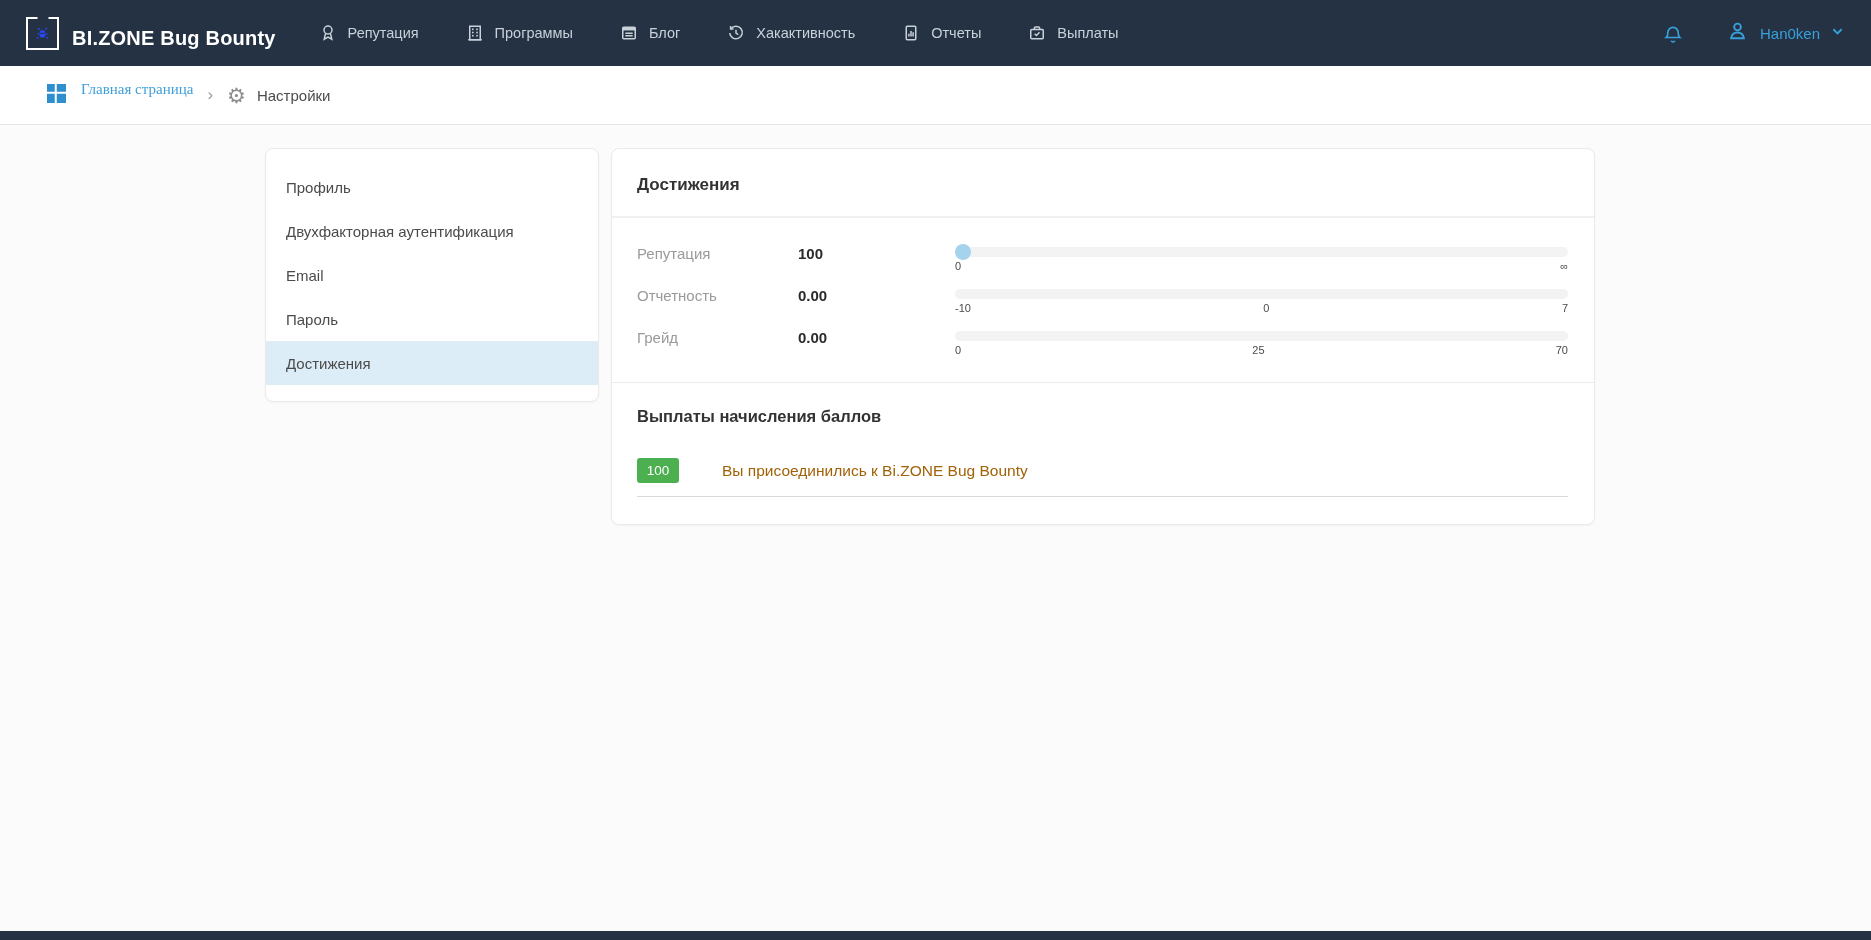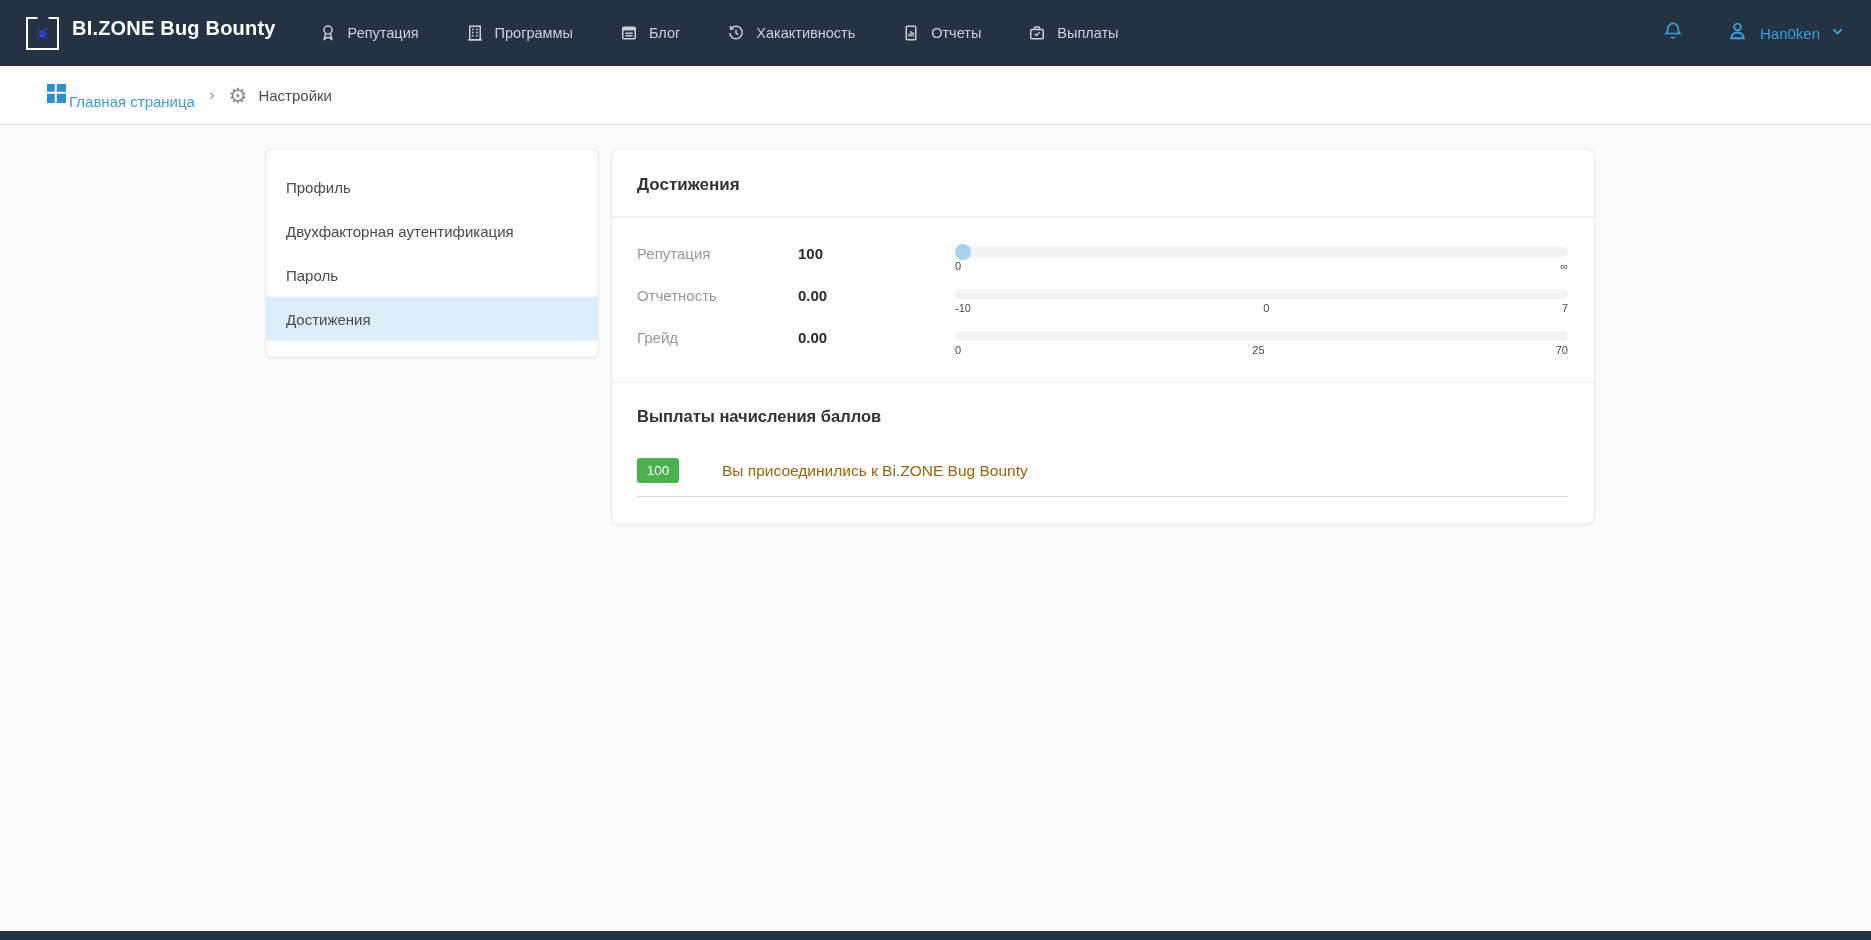--- a/index.html
+++ b/index.html
@@ -5,36 +5,36 @@
   :root{
     --navbar-bg:#243244; --accent-blue:#38a0da; --link-blue:#3f9fdb;
     --badge-green:#4caf50; --active-item-bg:#ddedf8; --logo-bug-blue:#2947fb;
     --knob-blue:#a5d3ee;
   }
   *{box-sizing:border-box;}
   html,body{margin:0;padding:0;width:1871px;height:940px;overflow:hidden;
     font-family:"Liberation Sans",sans-serif;background:#fbfbfb;}
   
   .navbar{height:66px;background:var(--navbar-bg);display:flex;align-items:center;padding:0 26px;}
-  .brand{display:flex;align-items:flex-start;gap:13px;cursor:pointer;}
+  .brand{display:flex;align-items:flex-end;gap:13px;cursor:pointer;}
   .logo-box{position:relative;width:33px;height:33px;border:2.5px solid #fff;
     display:flex;align-items:center;justify-content:center;}
   .logo-notch{position:absolute;top:-2.5px;left:50%;transform:translateX(-50%);
     width:11px;height:2.5px;background:var(--navbar-bg);}
   .brand-text{color:#fff;font-size:20px;font-weight:bold;letter-spacing:.2px;white-space:nowrap;}
   .nav-items{display:flex;align-items:center;margin-left:42px;gap:46px;}
   .nav-item{display:flex;align-items:center;gap:10px;color:#c9d1d9;font-size:14.5px;cursor:pointer;white-space:nowrap;}
   .nav-icon{display:flex;align-items:center;}
-  .nav-right{margin-left:auto;display:flex;align-items:flex-start;gap:40px;}
+  .nav-right{margin-left:auto;display:flex;align-items:flex-end;gap:40px;}
   .bell-btn{display:flex;align-items:center;cursor:pointer;}
   .user-chip{display:flex;align-items:center;gap:10px;color:var(--accent-blue);font-size:15px;cursor:pointer;}
   
   .breadcrumb-bar{height:59px;background:#fff;border-bottom:1px solid #e4e4e4;
     display:flex;align-items:center;padding:0 44px;}
-  .crumb-home{display:flex;align-items:flex-end;cursor:pointer;}
+  .crumb-home{display:flex;align-items:flex-start;gap:12px;cursor:pointer;font-family:Liberation Serif, serif;}
   .crumb-link{color:var(--link-blue);font-size:15px;}
   .crumb-sep{color:#9a9a9a;font-size:17px;margin:0 14px;}
   .crumb-current{color:#4c4c4c;font-size:15px;display:flex;align-items:center;gap:11px;}
   .gear-glyph{font-size:21px;color:#8d8d8d;line-height:1;}
   
   .content{display:flex;align-items:flex-start;padding-top:23px;}
   .card{background:#fff;border:1px solid #eaeaea;border-radius:8px;box-shadow:0 1px 2px rgba(0,0,0,.04);}
   .sidebar-card{margin-left:265px;width:334px;padding:16px 0;}
   .sidebar-item{height:44px;display:flex;align-items:center;padding:0 20px;
     font-size:15px;color:#4b4b4b;cursor:pointer;}
@@ -196,20 +196,23 @@
 
   <aside class="card sidebar-card" id="sidebar-list">
     <div class="sidebar-item">
       <span class="sidebar-item-label">Профиль</span>
     </div>
 
     <div class="sidebar-item">
       <span class="sidebar-item-label">Двухфакторная аутентификация</span>
     </div>
 
+    <div class="sidebar-item">
+      <span class="sidebar-item-label">Email</span>
+    </div>
 
     <div class="sidebar-item">
       <span class="sidebar-item-label">Пароль</span>
     </div>
 
     <div class="sidebar-item active">
       <span class="sidebar-item-label">Достижения</span>
     </div>
 
   </aside>

